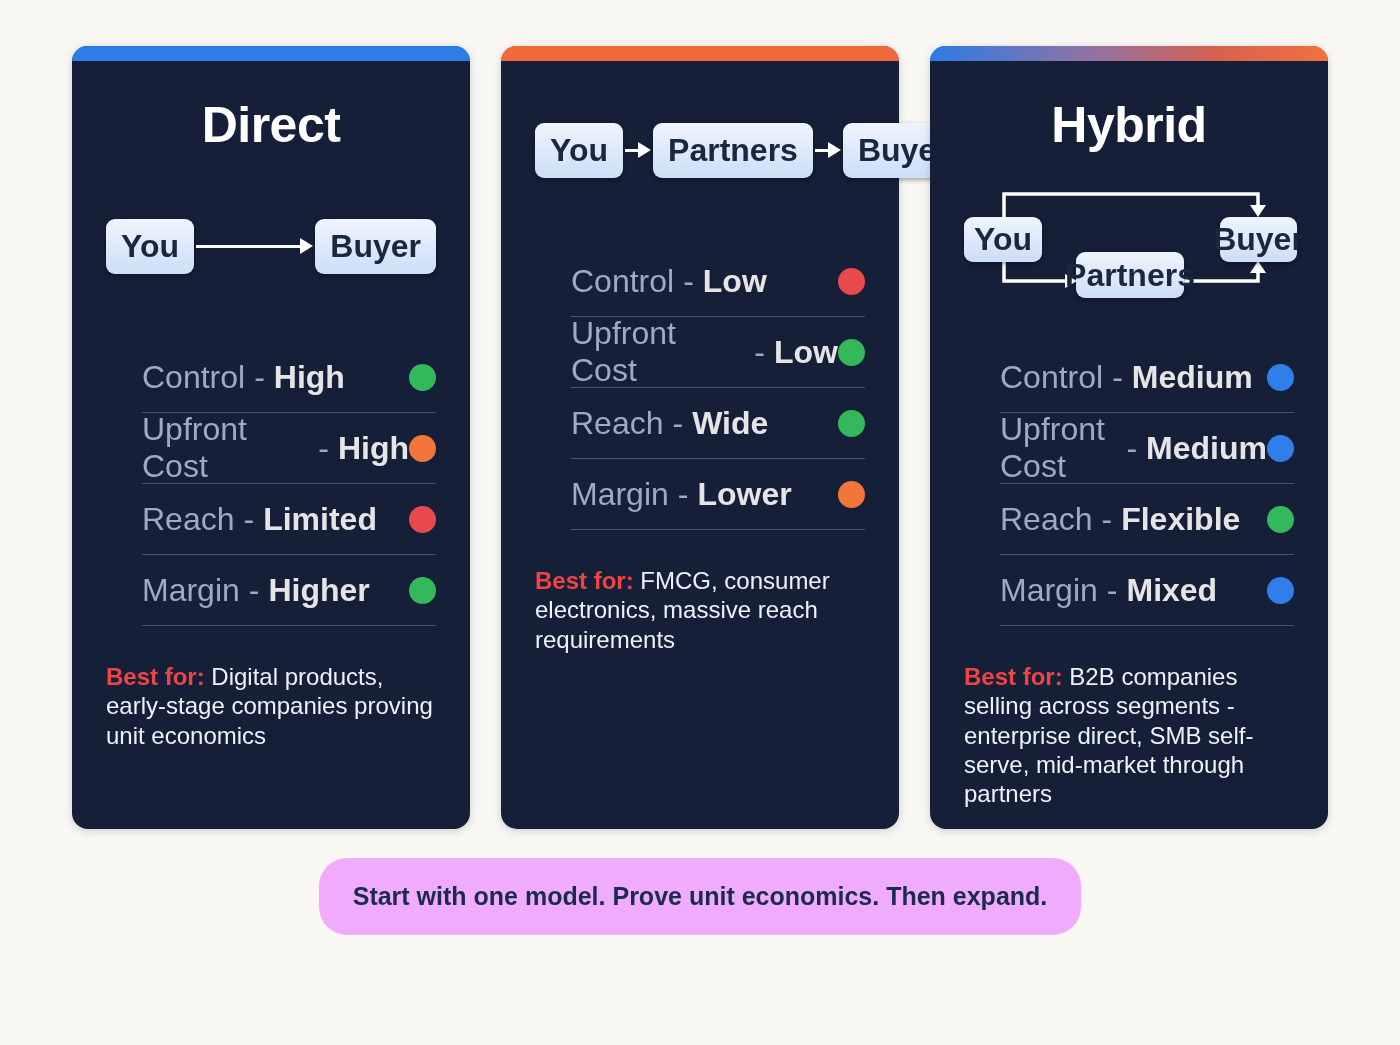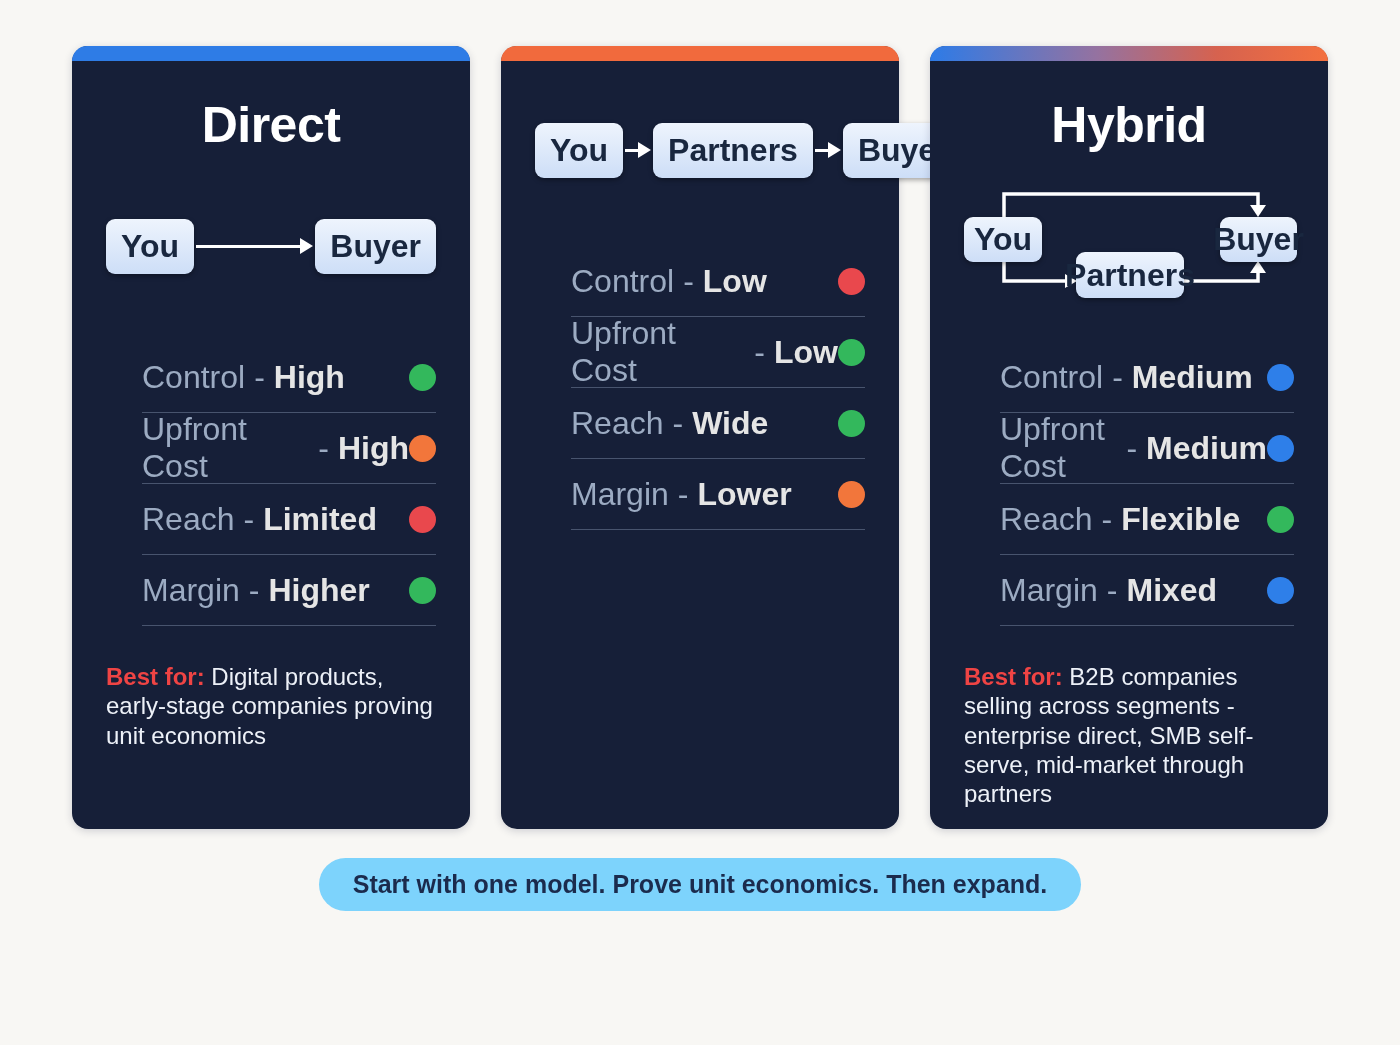--- a/index.html
+++ b/index.html
@@ -80,23 +80,23 @@
   .dot{margin-left:auto;width:27px;height:27px;border-radius:50%;flex:none;}
   .best{
     margin:36px 0 0;
     font-size:24px;line-height:1.22;
     color:#edf1f8;
   }
   .bf-label{font-weight:700;color:#ef4444;}
   .footer-pill{
     margin:29px auto 0;
     width:fit-content;
-    background:#7dd3fc;
+    background:#f0abfc;
     border-radius:28px;
-    padding:12px 34px;
+    padding:24px 34px;
     font-size:25px;font-weight:700;
     color:#1b2b4d;
   }
 </style>
 </head>
 <body>
 
 <div class="page">
 
 
@@ -183,20 +183,24 @@
             <span class="val">Wide</span>
           <span class="dot" style="background: rgb(51, 184, 92);"></span>
         </div>
         <div class="attr-row">
           <span class="lbl">Margin</span>
             <span class="sep">-</span>
             <span class="val">Lower</span>
           <span class="dot" style="background: rgb(242, 118, 59);"></span>
         </div>
       </div>
+      <p class="best">
+        <span class="bf-label">Best for:</span>
+        <span class="bf-text">FMCG, consumer electronics, massive reach requirements</span>
+      </p>
     </section>
 
     <section class="card">
       <div class="accent" style="background: linear-gradient(90deg, rgb(45, 123, 231) 0%, rgb(149, 114, 160) 42%, rgb(214, 98, 79) 72%, rgb(243, 112, 63) 100%);"></div>
       <h2 class="card-title">Hybrid</h2>
       <div class="diagram">
         <div class="hybrid-wrap">
           <svg class="hybrid-svg" viewBox="0 0 330 120" xmlns="http://www.w3.org/2000/svg">
             <polyline points="40,33 40,8 294,8 294,21" fill="none" stroke="#ffffff" stroke-width="3.5"></polyline>
             <polygon points="286,19 302,19 294,31" fill="#ffffff"></polygon>

